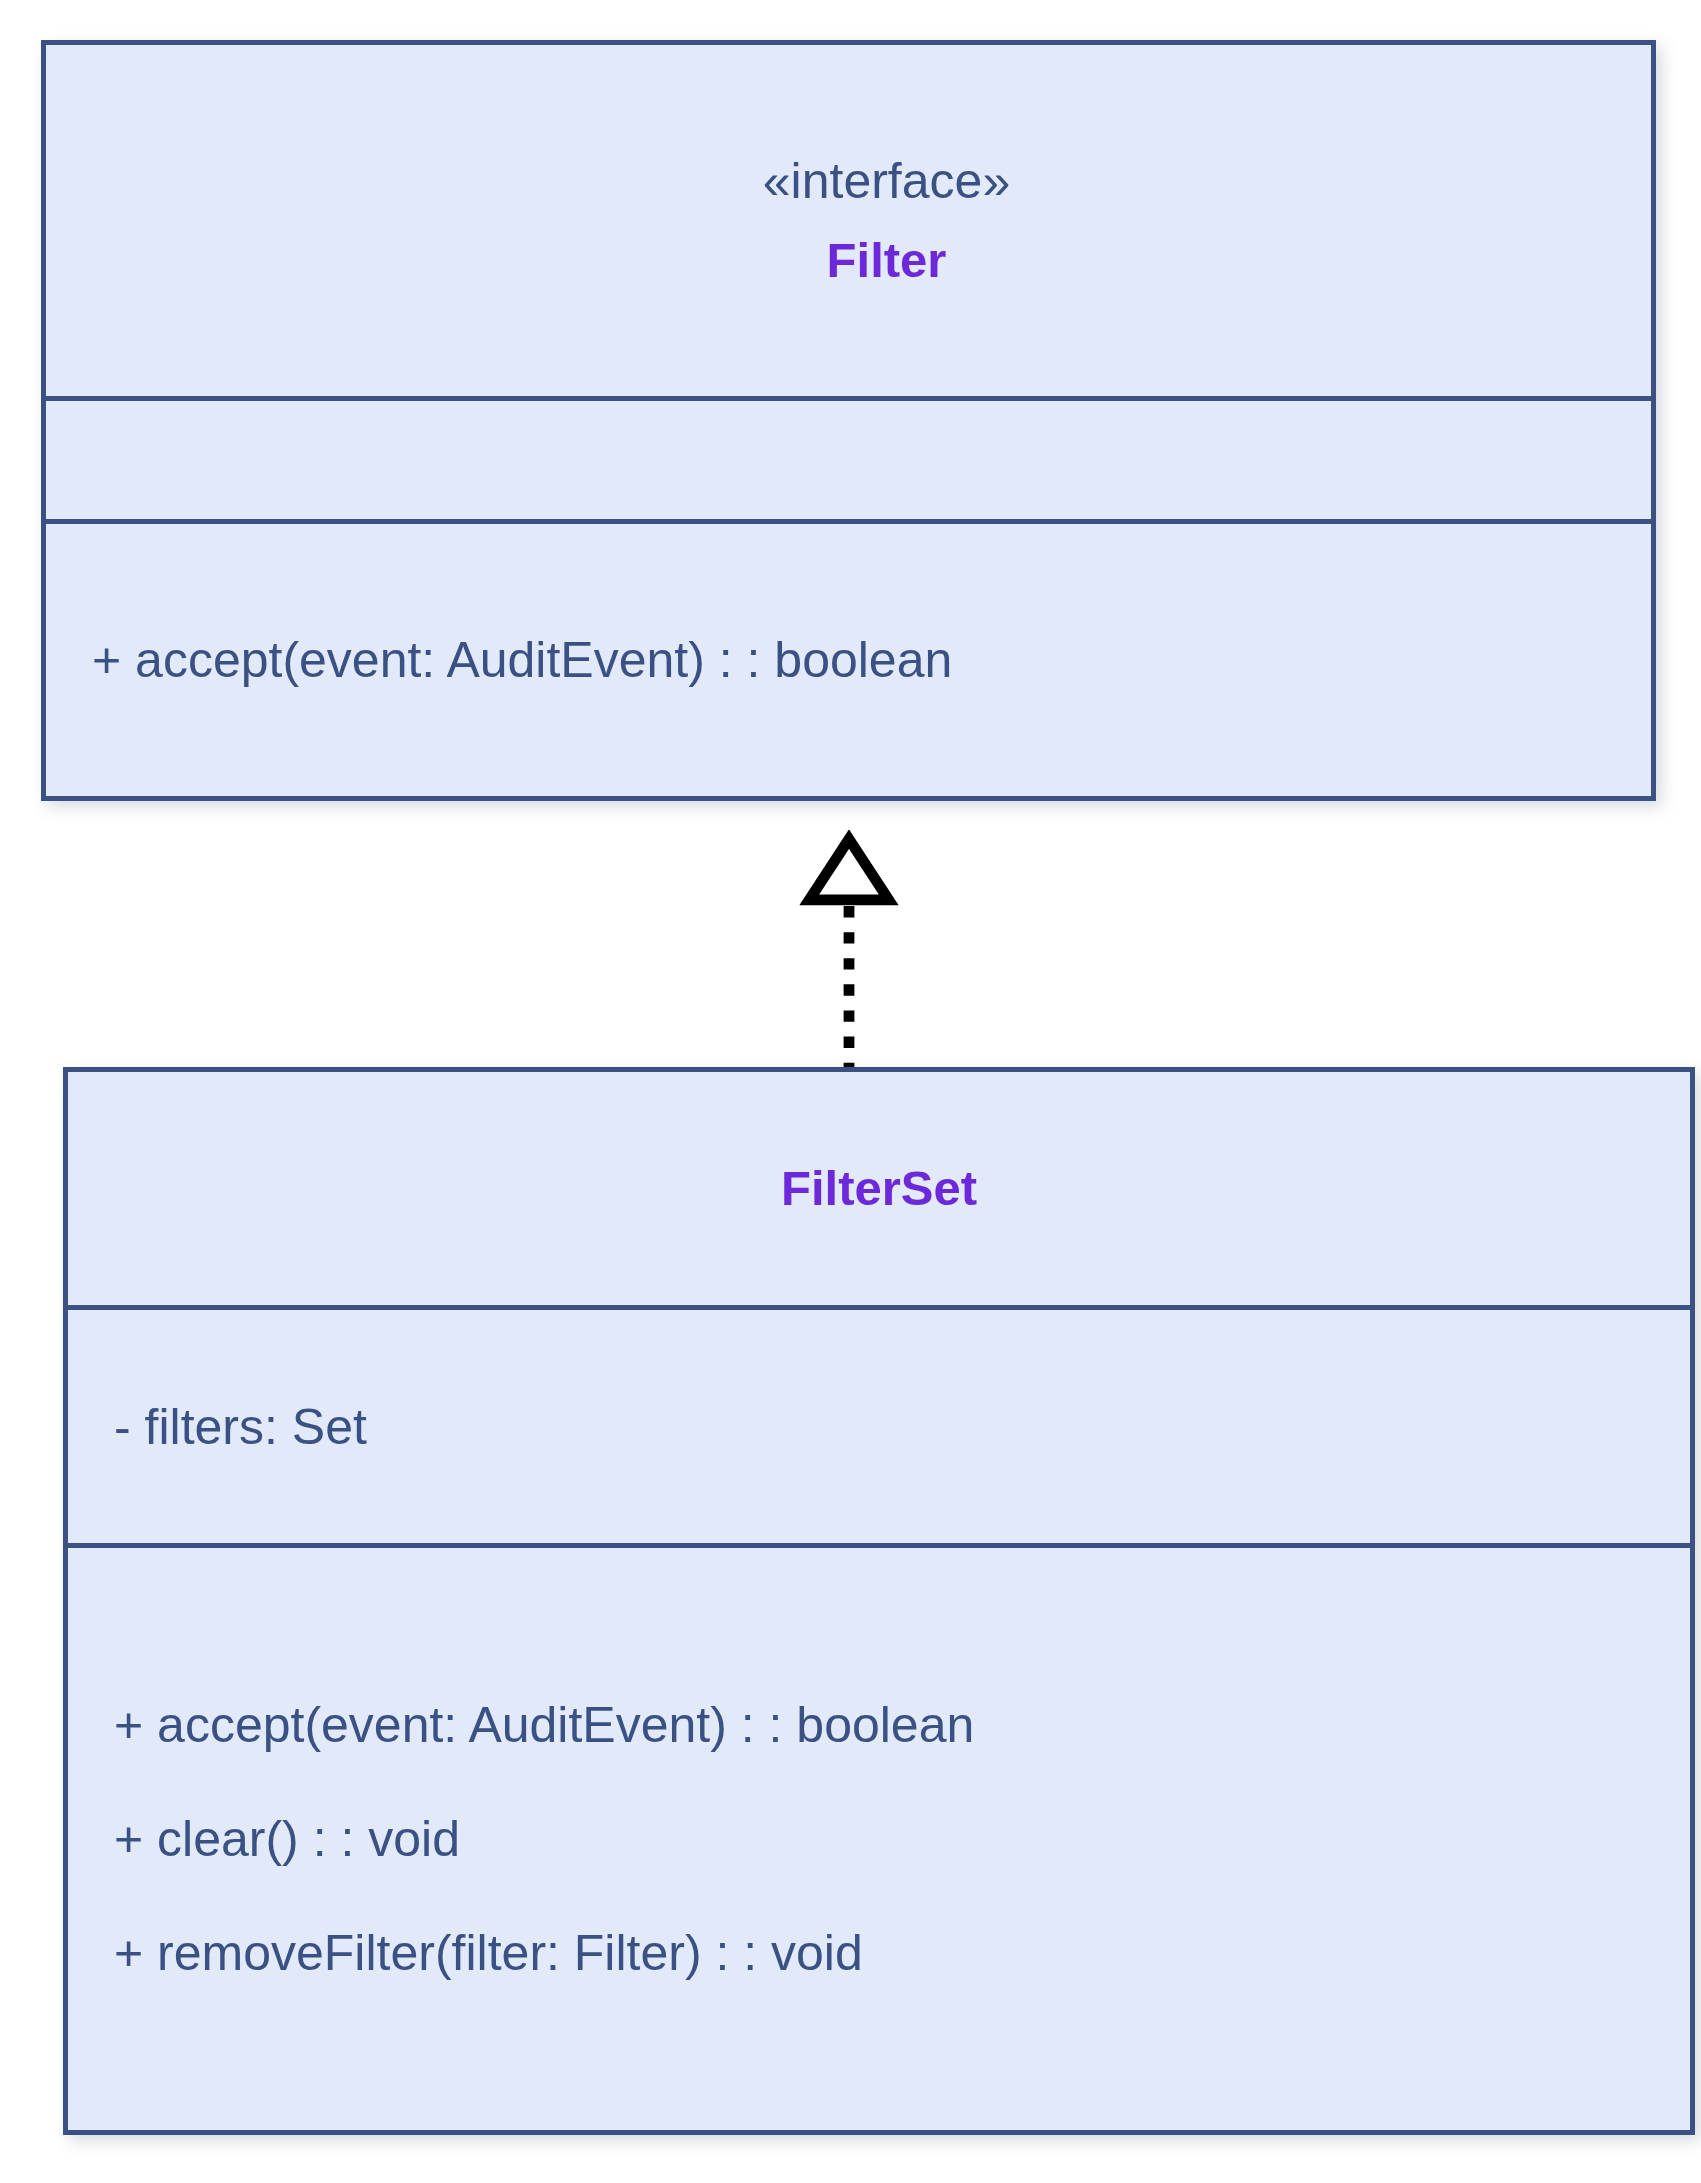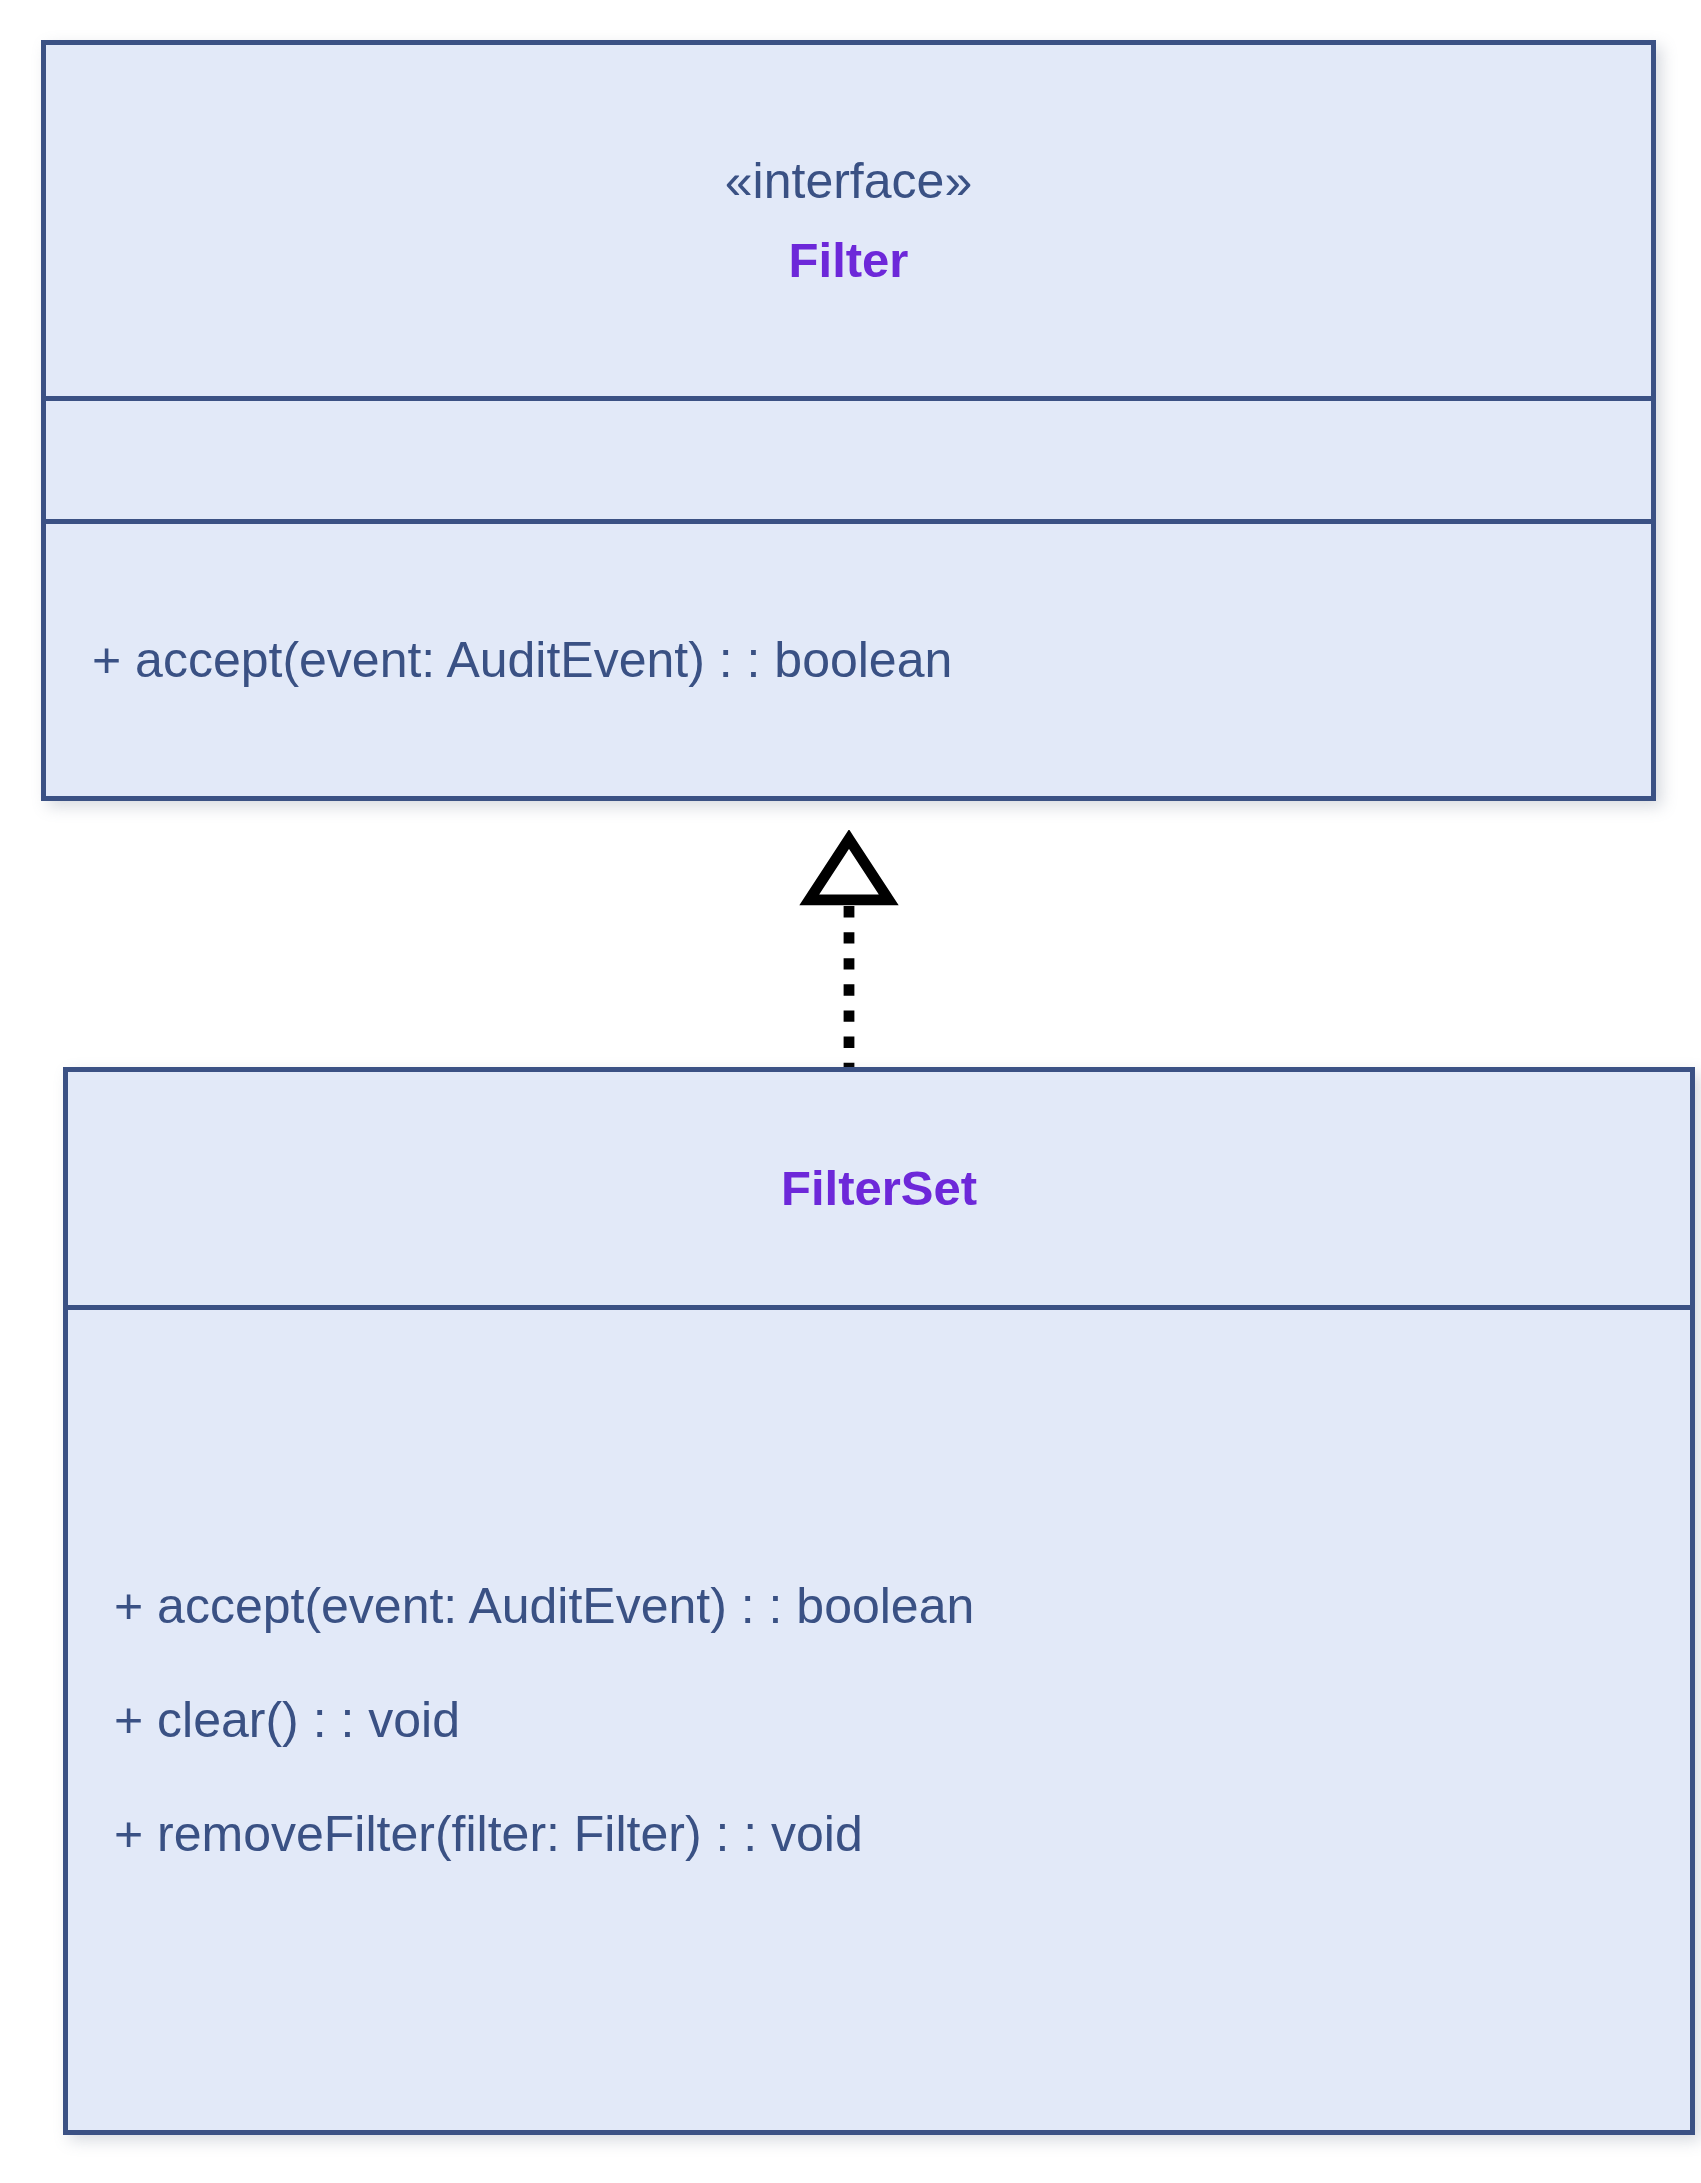--- a/index.html
+++ b/index.html
@@ -62,21 +62,21 @@
 
   
   .header-comp {
     display: flex;
     flex-direction: column;
     align-items: center;
     justify-content: center;
     text-align: center;
   }
 
-  #filter-class .header-comp { height: 351px; }
+  #filter-class .header-comp { height: 351px; margin-left: 38px; }
   #filterset-class .header-comp { height: 233px; }
 
   .stereotype {
     color: #3a5184;
     font-size: 50px;
     font-weight: 400;
     line-height: 1.12;
     letter-spacing: 0px;
   }
 
@@ -161,20 +161,23 @@
 
     <polygon points="95,16 165,123 25,123" fill="#ffffff" stroke="#000000" stroke-width="19" stroke-linejoin="miter"></polygon>
   </svg>
 
   <div class="uml-class" id="filterset-class">
 
     <div class="compartment header-comp">
       <div class="class-name">FilterSet</div>
     </div>
 
+    <div class="compartment divided attr-comp">
+      <div class="member-line">- filters: Set</div>
+    </div>
 
     <div class="compartment divided method-comp">
       <div class="member-line">+ accept(event: AuditEvent) : : boolean</div>
       <div class="member-line">+ clear() : : void</div>
       <div class="member-line">+ removeFilter(filter: Filter) : : void</div>
     </div>
 
   </div>
 
 </div>

